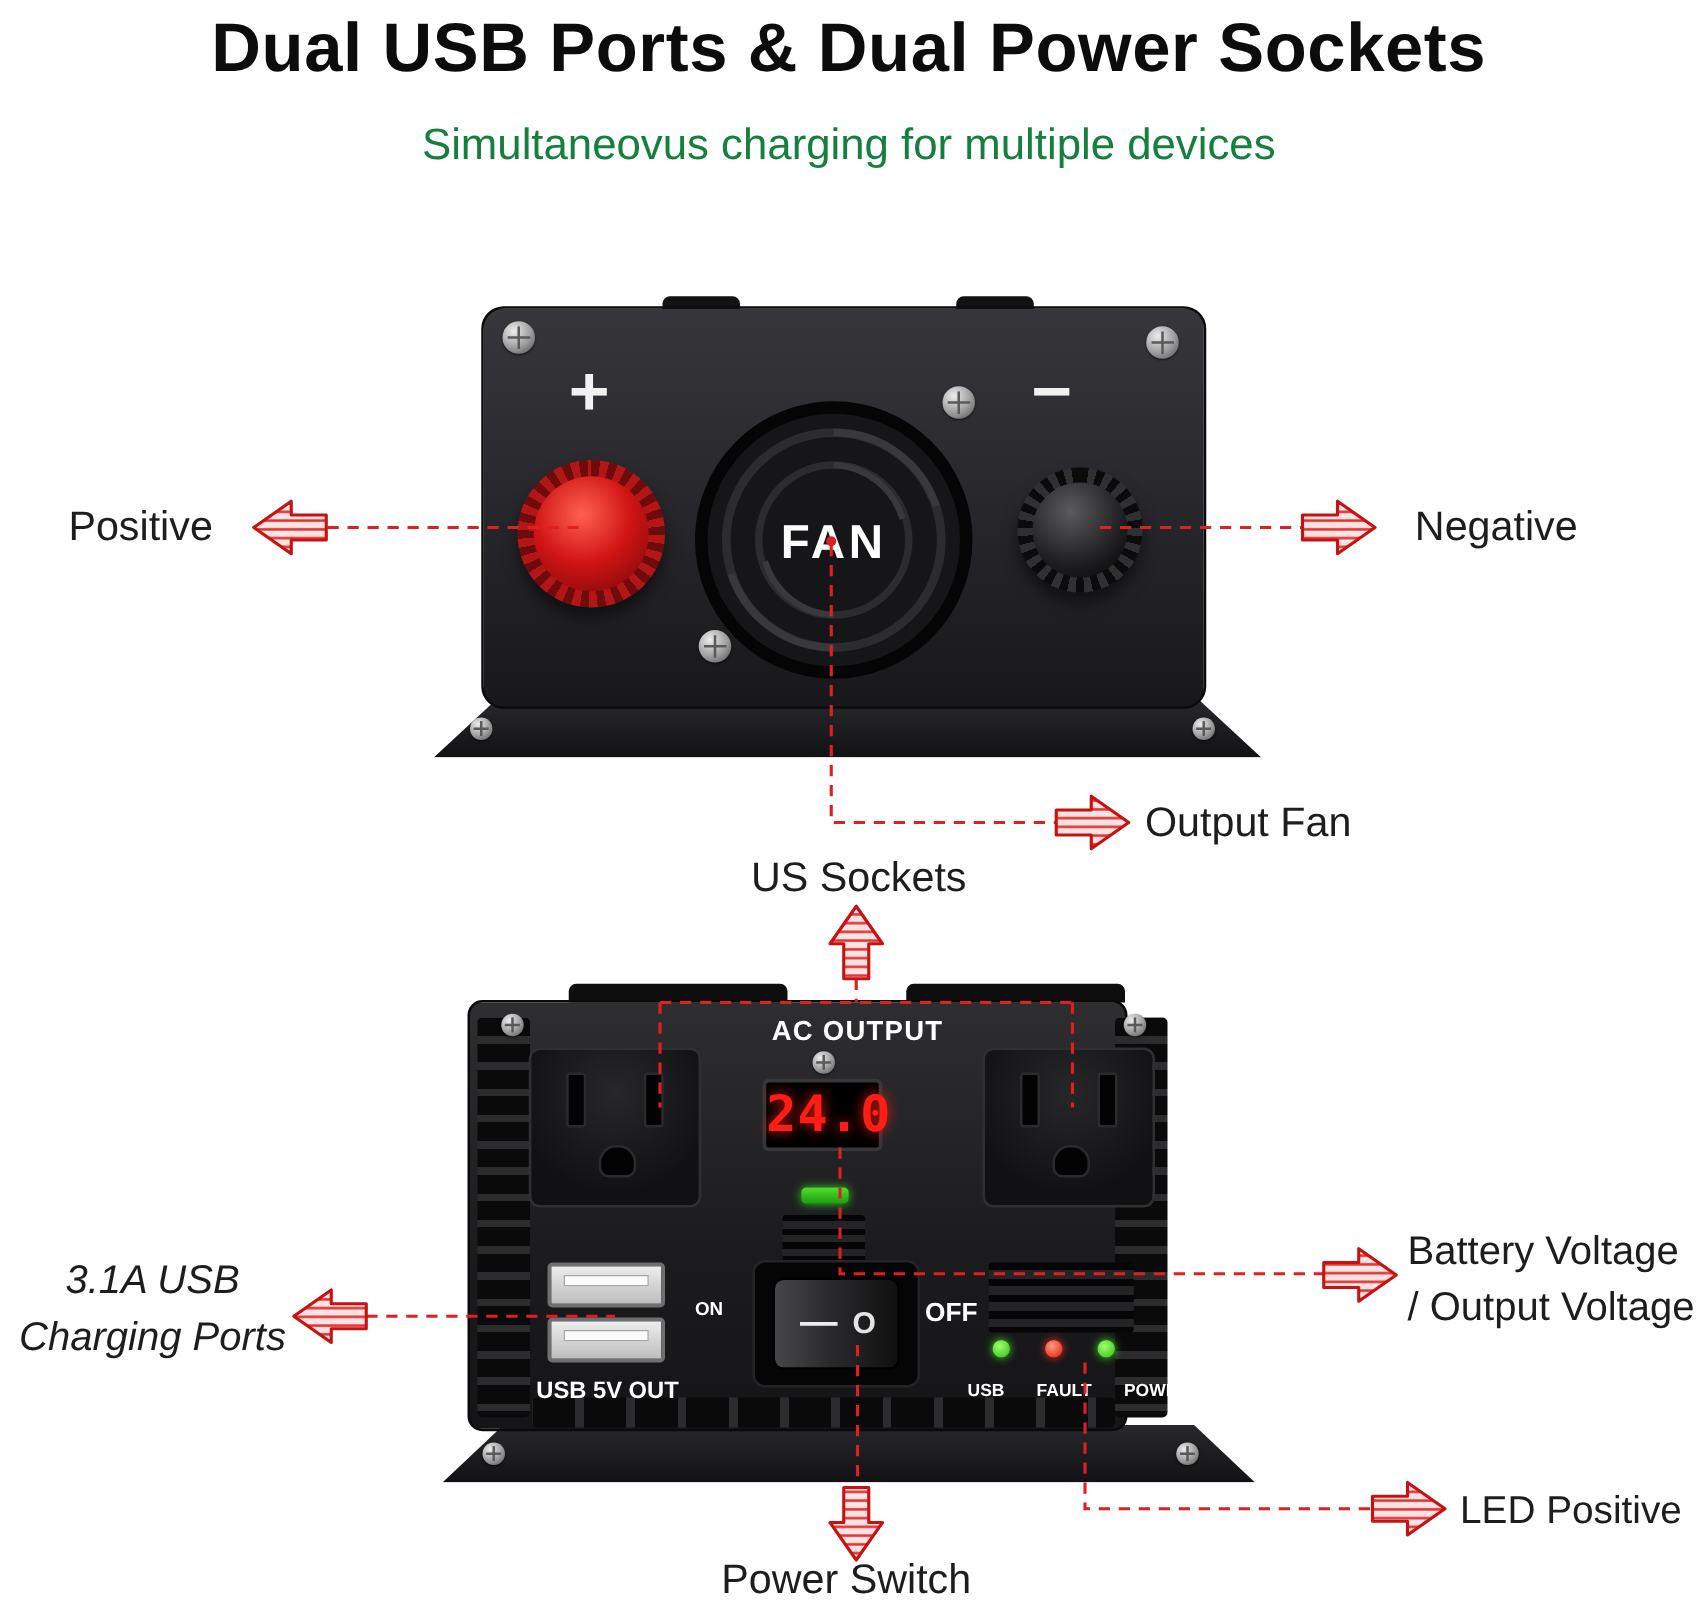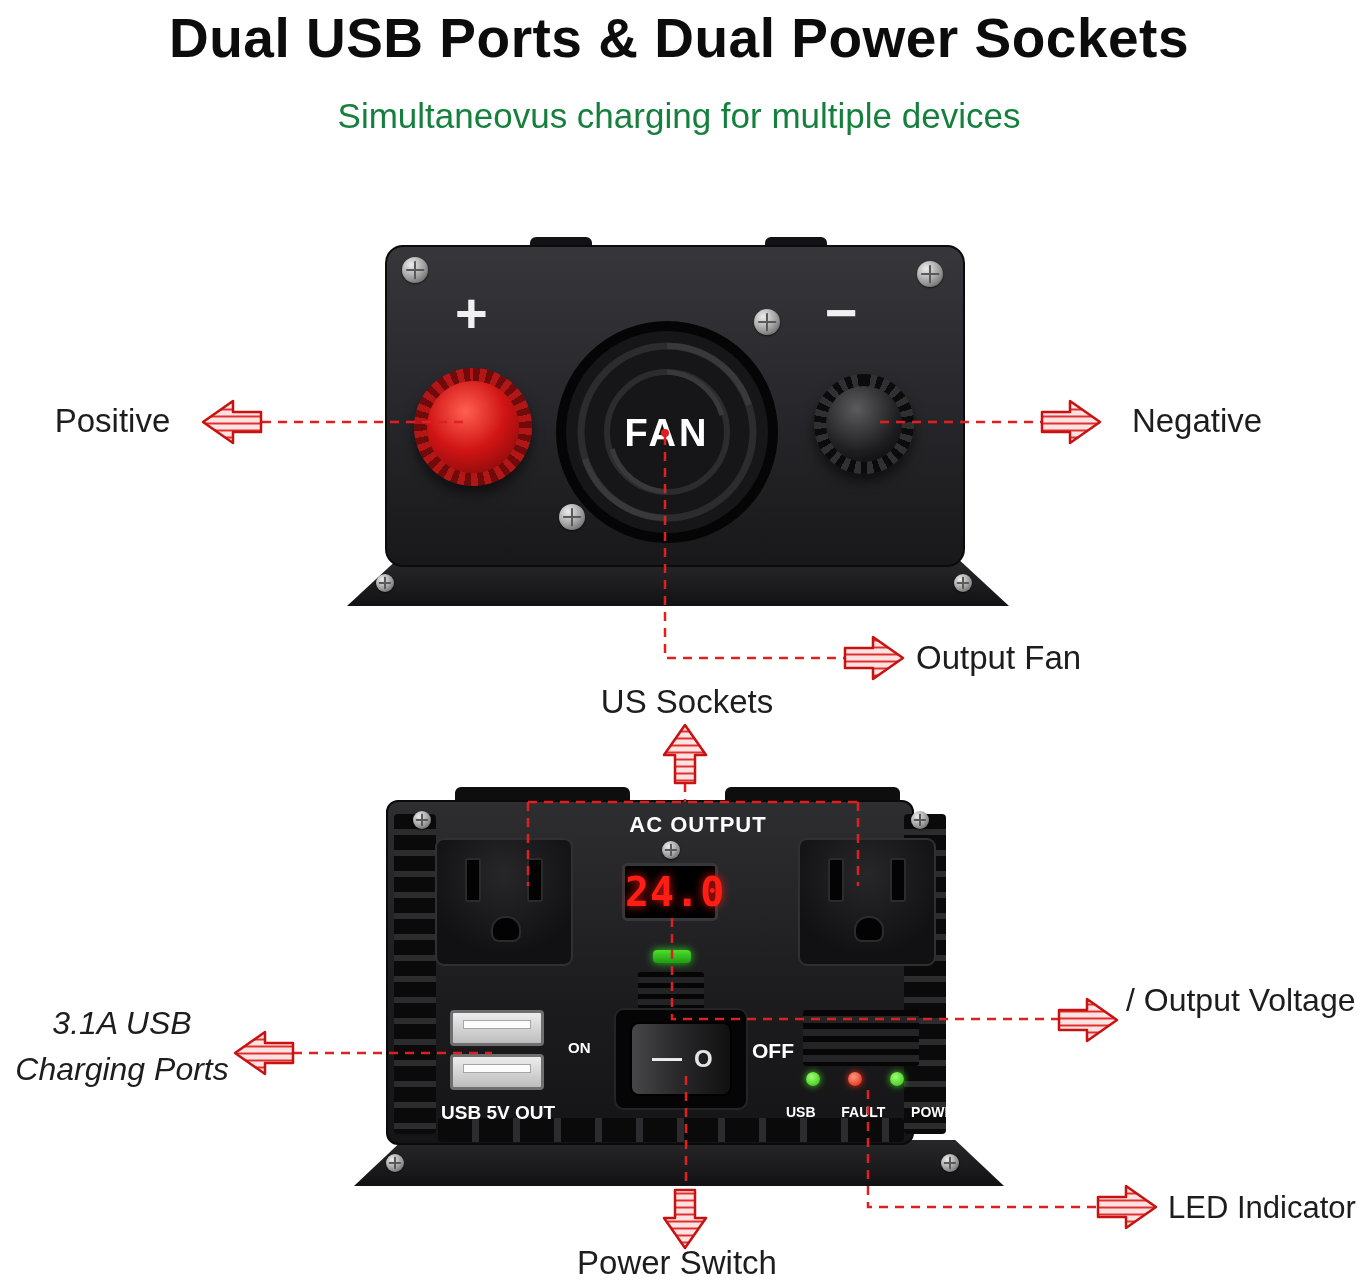--- a/index.html
+++ b/index.html
@@ -44,21 +44,21 @@
   .term-red .cap { position:absolute; inset:13px; border-radius:50%;
     background:radial-gradient(circle at 42% 33%, #ff6050, #d01414 48%, #870a0a 88%); }
   .term-black { left:427px; top:127px; width:100px; height:100px; border-radius:50%;
     background:repeating-conic-gradient(#0b0b0b 0deg 8deg, #303032 8deg 16deg);
     box-shadow:0 8px 12px rgba(0,0,0,.5); }
   .term-black .cap { position:absolute; inset:12px; border-radius:50%;
     background:radial-gradient(circle at 40% 30%, #5b5b5d, #1d1d1f 62%, #050505 100%); }
 
   
   .rear-tab { top:787px; width:175px; height:15px; background:#0e0e0f; border-radius:6px 6px 0 0; z-index:8; }
-  .rear-body { left:386px; top:800px; width:528px; height:345px; z-index:10;
+  .rear-body { left:374px; top:800px; width:528px; height:345px; z-index:10;
     background:linear-gradient(180deg,#2e2e31 0%,#1b1b1d 60%,#151517 100%);
     border:2px solid #0a0a0b; border-radius:12px;padding-left:12px; }
   .rear-base { left:354px; top:1140px; width:650px; height:46px; z-index:9;
     background:linear-gradient(180deg,#28282a,#121214);
     clip-path:polygon(0 100%, 7.5% 0, 92.5% 0, 100% 100%); }
 
   .panel-text { color:#ffffff; font-weight:bold; }
   .ac-output { left:170px; top:10px; width:280px; text-align:center; font-size:22px; letter-spacing:1px; }
 
   .socket { width:138px; height:128px; border-radius:9px; border:2px solid #303032;
@@ -206,23 +206,24 @@
 
 <div class="abs callout lbl-positive">Positive</div>
 <div class="abs callout lbl-negative">Negative</div>
 <div class="abs callout lbl-cooling">Output Fan</div>
 <div class="abs callout lbl-us-sockets">US Sockets</div>
 <div class="abs callout lbl-usb">
   <div>3.1A USB</div>
   <div>Charging Ports</div>
 </div>
 <div class="abs callout lbl-battery">
+  <div>Battery Voltage</div>
   <div>/ Output Voltage</div>
 </div>
-<div class="abs callout lbl-led">LED Indicator</div>
+<div class="abs callout lbl-led">LED Positive</div>
 <div class="abs callout lbl-power">Power Switch</div>
 
 <svg class="abs overlay" width="1358" height="1286" viewBox="0 0 1358 1286">
   <defs>
     <pattern id="hatch" patternUnits="userSpaceOnUse" width="7" height="7">
       <rect width="7" height="7" fill="#ffe3e3"></rect>
       <path d="M0 3.5 H7" stroke="#e03030" stroke-width="2"></path>
     </pattern>
   </defs>
   <g fill="none" stroke="#e02020" stroke-width="2.5" stroke-dasharray="9 7">

